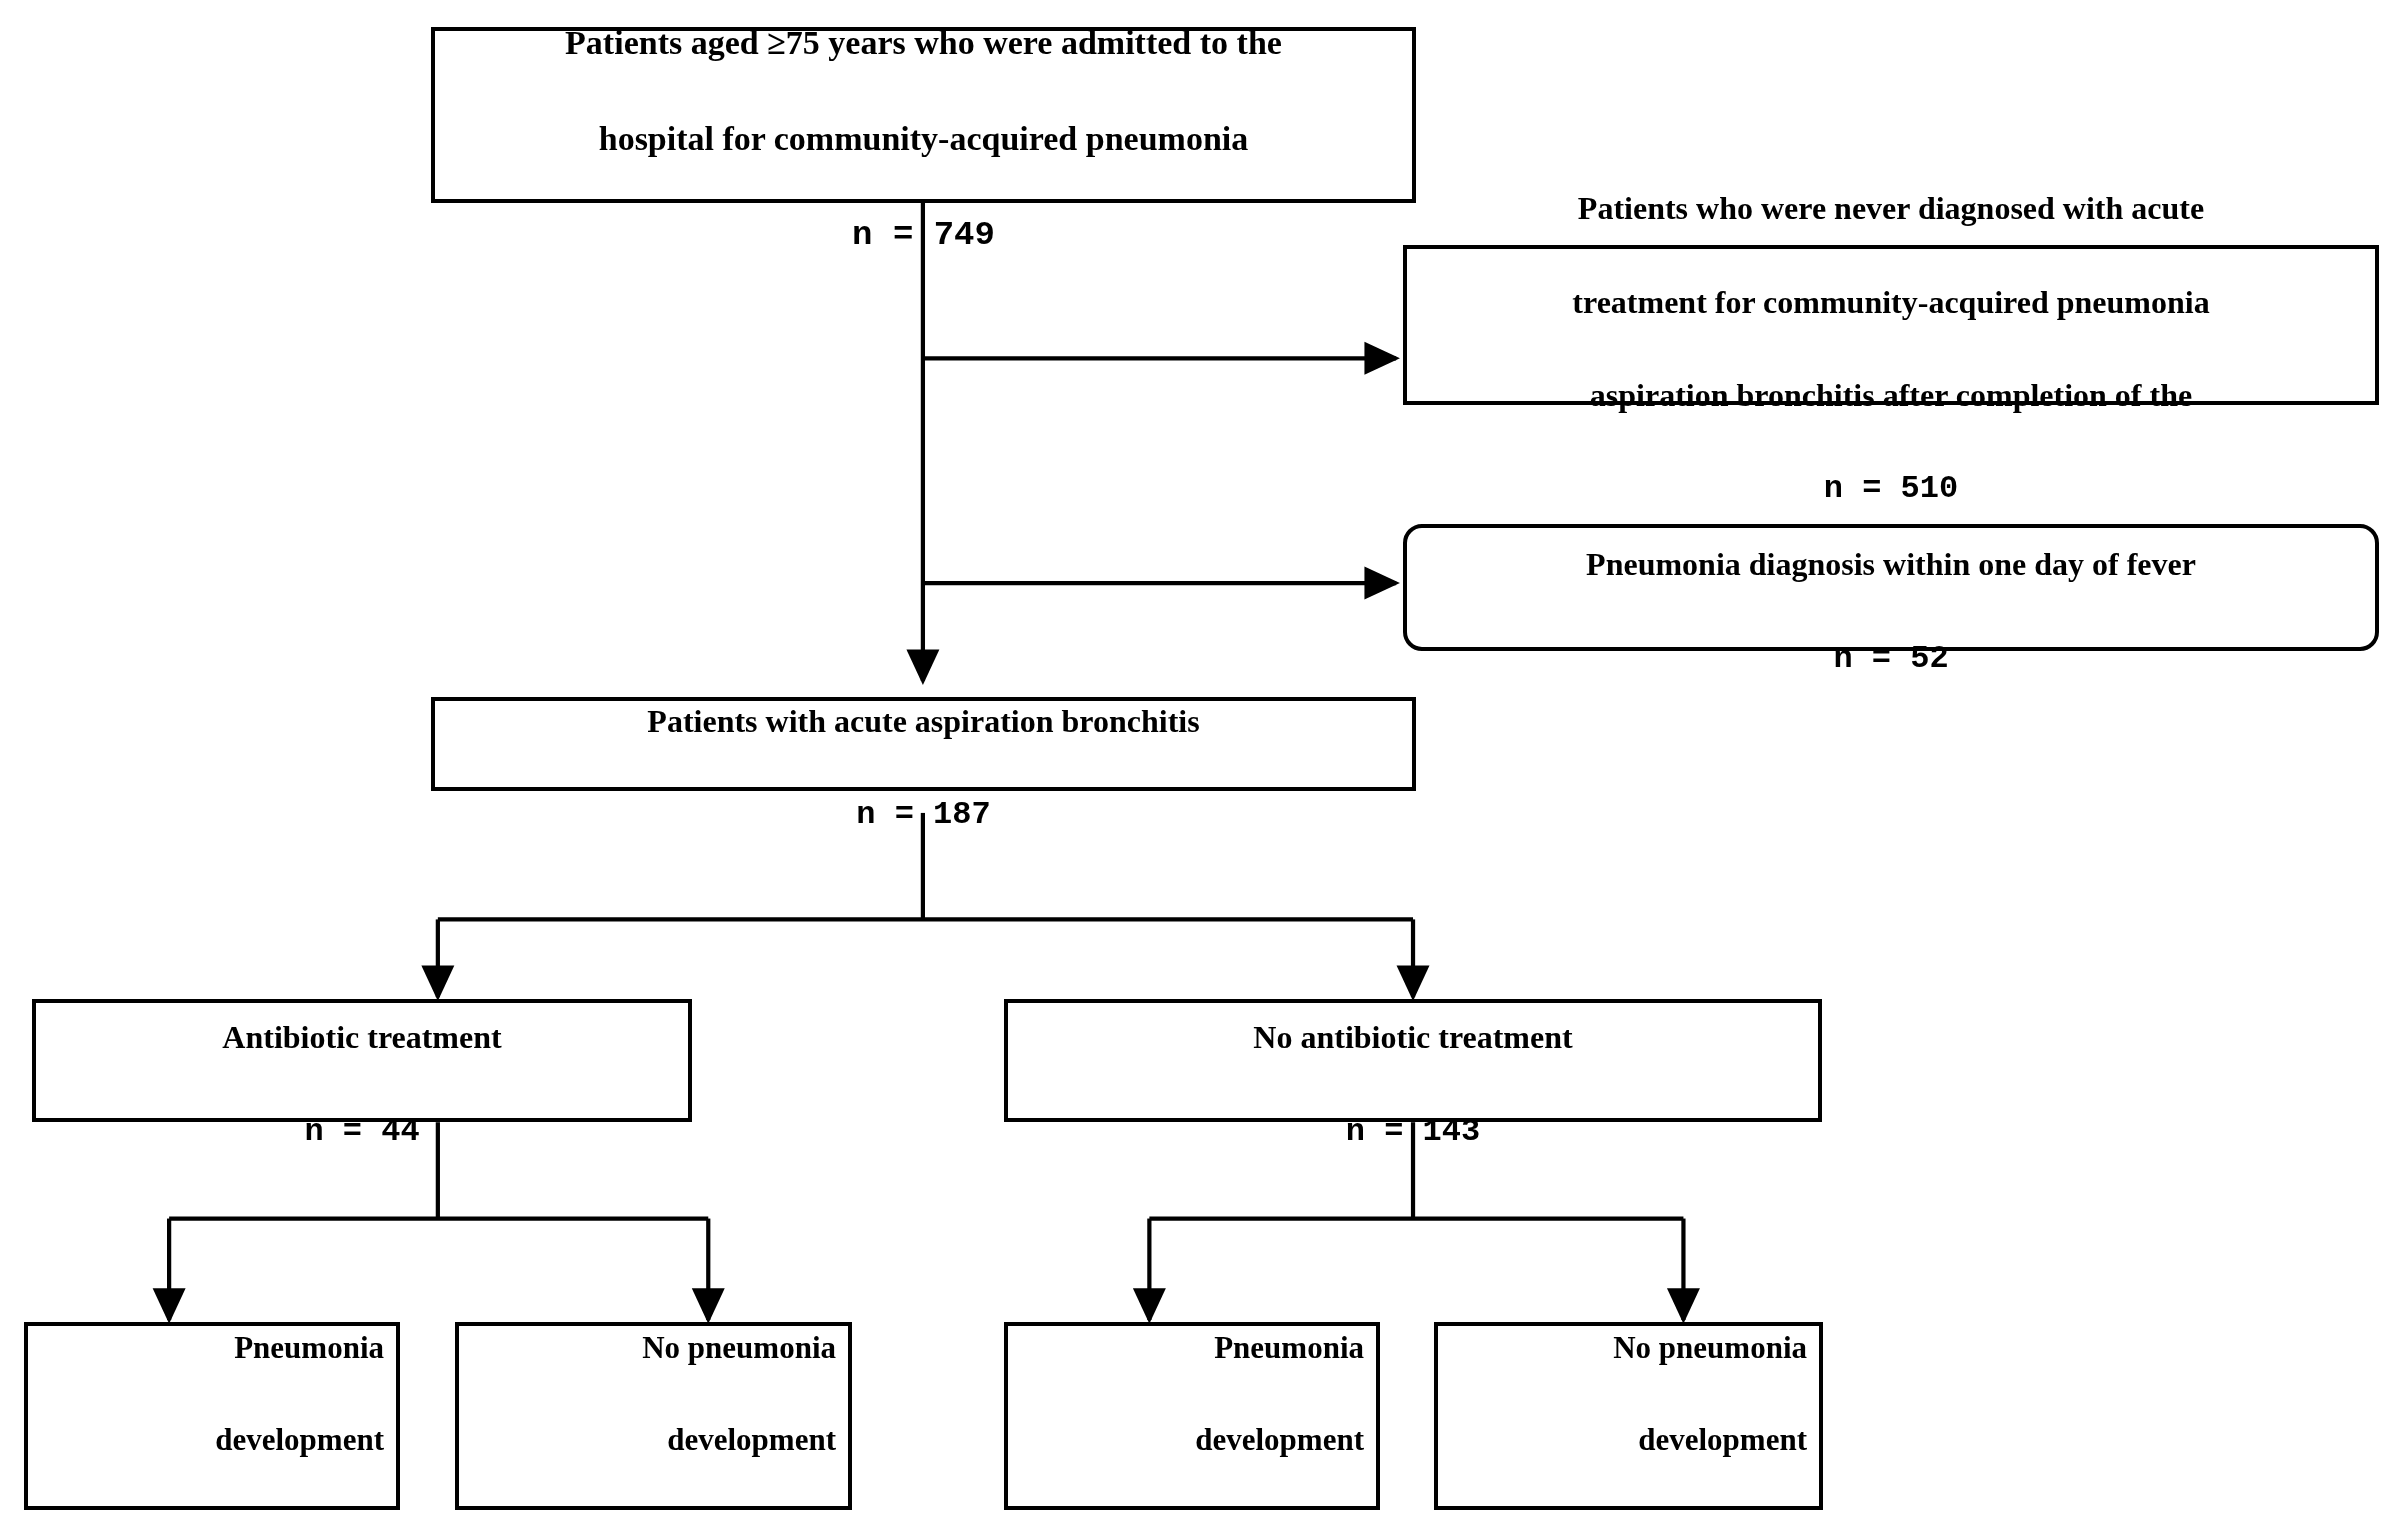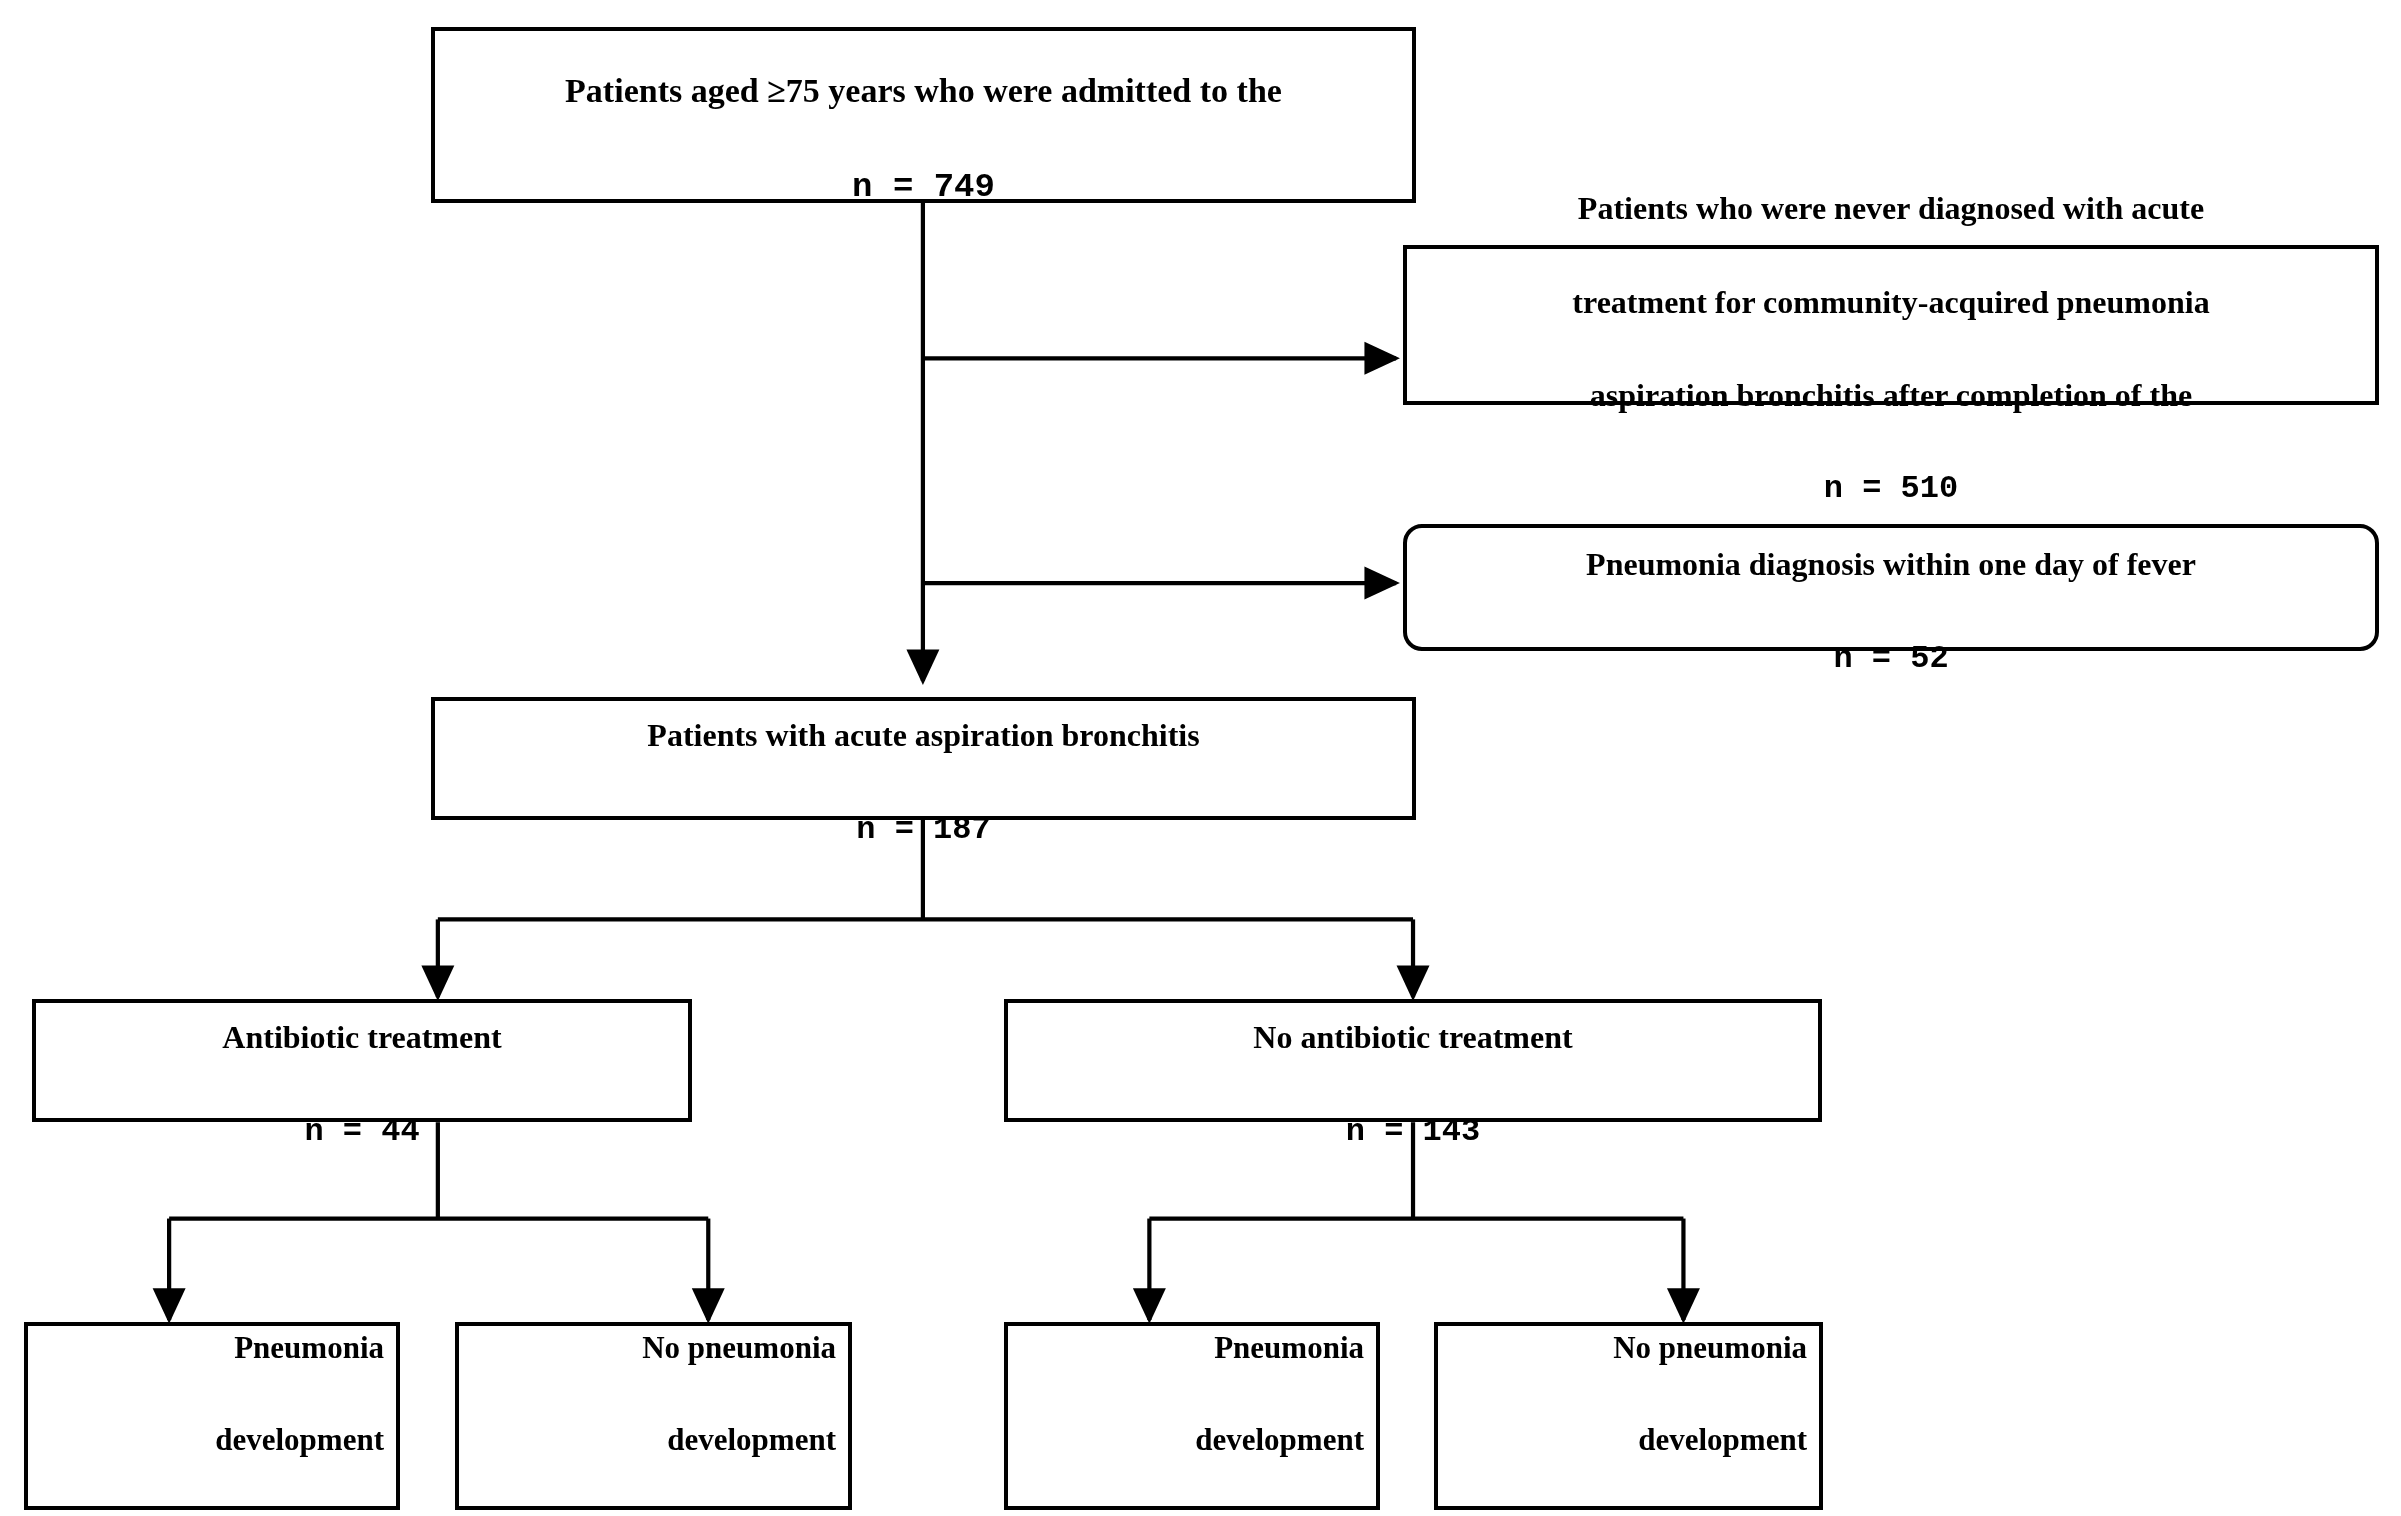--- a/index.html
+++ b/index.html
@@ -84,36 +84,37 @@
     <path d="M838,1442 L838,1562" stroke="#000000" stroke-width="5" fill="none" marker-end="url(#arrowhead)"></path>
 
     <path d="M1672,1328 L1672,1442" stroke="#000000" stroke-width="5" fill="none"></path>
     <path d="M1360,1442 L1992,1442" stroke="#000000" stroke-width="5" fill="none"></path>
     <path d="M1360,1442 L1360,1562" stroke="#000000" stroke-width="5" fill="none" marker-end="url(#arrowhead)"></path>
     <path d="M1992,1442 L1992,1562" stroke="#000000" stroke-width="5" fill="none" marker-end="url(#arrowhead)"></path>
   </svg>
 
   <div class="node wrap fs-lg" style="left:431px; top:27px; width:985px; height:176px;">
     <span class="line">Patients aged ≥75 years who were admitted to the</span>
+    <span class="line">hospital for community-acquired pneumonia</span>
     <span class="line count">n = 749</span>
   </div>
 
   <div class="node wrap fs-md" style="left:1403px; top:245px; width:976px; height:160px;">
     <span class="line">Patients who were never diagnosed with acute</span>
     <span class="line">treatment for community-acquired pneumonia</span>
     <span class="line">aspiration bronchitis after completion of the</span>
     <span class="line count">n = 510</span>
   </div>
 
   <div class="node wrap fs-md" style="left:1403px; top:524px; width:976px; height:127px;border-radius:19px;">
     <span class="line">Pneumonia diagnosis within one day of fever</span>
     <span class="line count">n = 52</span>
   </div>
 
-  <div class="node wrap fs-md" style="left:431px; top:697px; width:985px; height:123px;">
+  <div class="node wrap fs-md" style="left:431px; top:697px; width:985px; height:94px;">
     <span class="line">Patients with acute aspiration bronchitis</span>
     <span class="line count">n = 187</span>
   </div>
 
   <div class="node wrap fs-md" style="left:32px; top:999px; width:660px; height:123px;">
     <span class="line">Antibiotic treatment</span>
     <span class="line count">n = 44</span>
   </div>
 
   <div class="node wrap fs-md" style="left:1004px; top:999px; width:818px; height:123px;">

